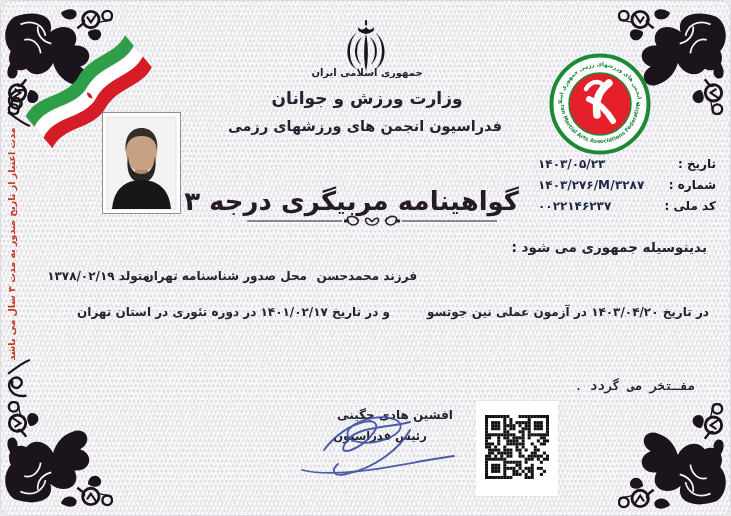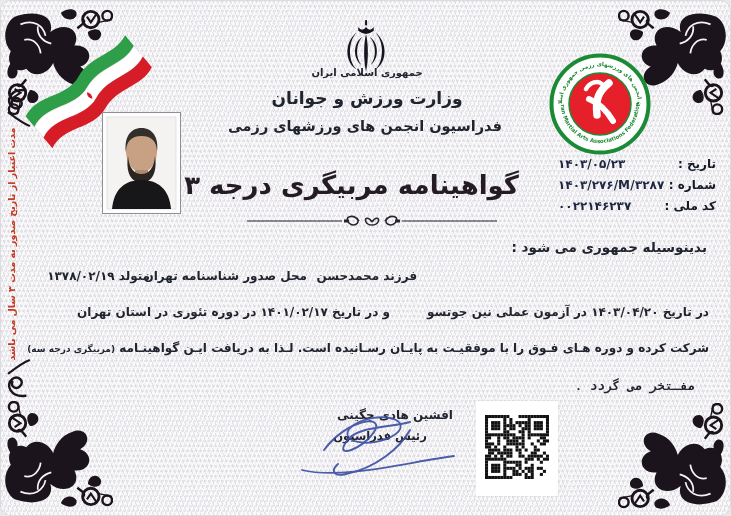--- a/index.html
+++ b/index.html
@@ -17,26 +17,26 @@
   .corner{position:absolute;width:108px;height:108px;}
   .c-tl{left:5px;top:7px;}
   .c-tr{right:5px;top:7px;transform:scaleX(-1);}
   .c-bl{left:5px;bottom:7px;transform:scaleY(-1);}
   .c-br{right:5px;bottom:5px;transform:scale(-1,-1);}
   
   .hdr{left:232px;width:270px;text-align:center;}
   .hdr-country{top:67px;font-size:10px;}
   .hdr-ministry{top:88px;font-size:17px;letter-spacing:1px;}
   .hdr-fed{top:118px;font-size:14.5px;}
-  .title{top:170px;left:227px;width:292px;text-align:center;font-size:26px;color:#241b24;}
+  .title{top:186px;left:227px;width:292px;text-align:center;font-size:26px;color:#241b24;}
   
   .meta{left:538px;top:157px;width:178px;}
   .meta-row{display:flex;direction:rtl;justify-content:space-between;align-items:baseline;
     font-size:12px;font-weight:bold;color:#161b28;margin-bottom:7px;}
-  .meta-row .val{direction:ltr;color:#1d2742;letter-spacing:.3px;margin-left:20px;}
+  .meta-row .val{direction:ltr;color:#1d2742;letter-spacing:.3px;}
   
   .b-intro{top:239px;right:24px;font-size:13.5px;}
   .b-row2{top:269px;font-size:12px;}
   .b-row3{top:305px;font-size:12px;}
   .b-row4{top:341px;right:22px;left:26px;font-size:12px;text-align:right;}
   .grade-note{font-size:9px;}
   .b-honored{top:378px;right:36px;font-size:12.5px;font-family:Liberation Mono, monospace;}
   
   .sig-name{top:408px;left:310px;width:170px;text-align:center;font-size:12px;}
   .sig-title{top:429px;left:300px;width:160px;text-align:center;font-size:11.5px;}
@@ -256,24 +256,20 @@
 
   <div class="abs fa b-intro">بدینوسیله جمهوری می شود :</div>
 
   <div class="abs fa b-row2" style="right:314px;">فرزند  محمدحسن</div>
   <div class="abs fa b-row2" style="right:424px;">محل صدور شناسنامه  تهران</div>
   <div class="abs fa b-row2" style="right:581px;">متولد  ۱۳۷۸/۰۲/۱۹</div>
 
   <div class="abs fa b-row3" style="right:22px;margin-left:39px;">در تاریخ  ۱۴۰۳/۰۴/۲۰ در آزمون عملی نین جوتسو</div>
   <div class="abs fa b-row3" style="right:341px;">و در تاریخ  ۱۴۰۱/۰۲/۱۷    در دوره تئوری در استان تهران</div>
 
-  <div class="abs fa b-row4">
-    <span>شرکت کرده  و دوره هـای فـوق را با موفقیـت به پایـان رسـانیده است. لـذا به دریافت ایـن گواهینـامه </span>
-    <span class="grade-note">(مربیگری درجه سه)</span>
-  </div>
 
   <div class="abs fa b-honored">مفـتخر می گردد .</div>
 
   <div class="abs fa sig-name">افشین هادی چگینی</div>
   <div class="abs fa sig-title">رئیس فدراسیون</div>
   <svg class="abs sig-svg" style="width:180px;height:85px;" viewBox="0 0 180 85">
     <g stroke="#3d51a3" fill="none" stroke-linecap="round" opacity="0.92">
       <ellipse cx="86" cy="26" rx="27" ry="12" stroke-width="1.8" transform="rotate(-10 86 26)"></ellipse>
       <path d="M36,46 C60,14 98,10 86,28 C76,44 46,56 58,38 C68,22 100,24 122,18" stroke-width="2"></path>
       <path d="M122,26 C112,44 88,64 58,70 C46,73 42,67 50,60" stroke-width="2"></path>

